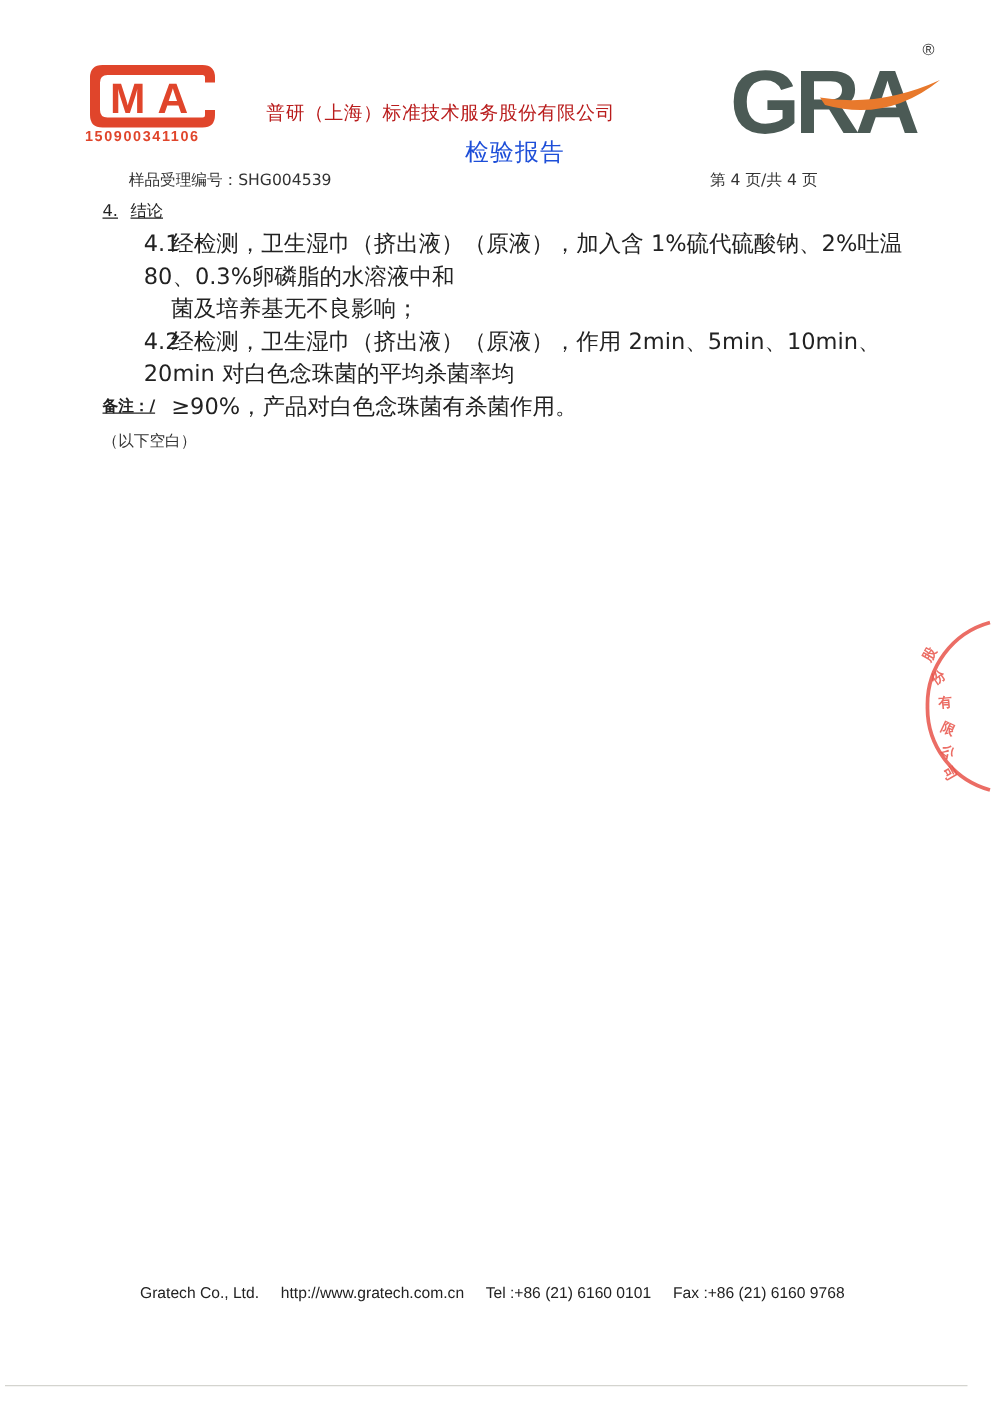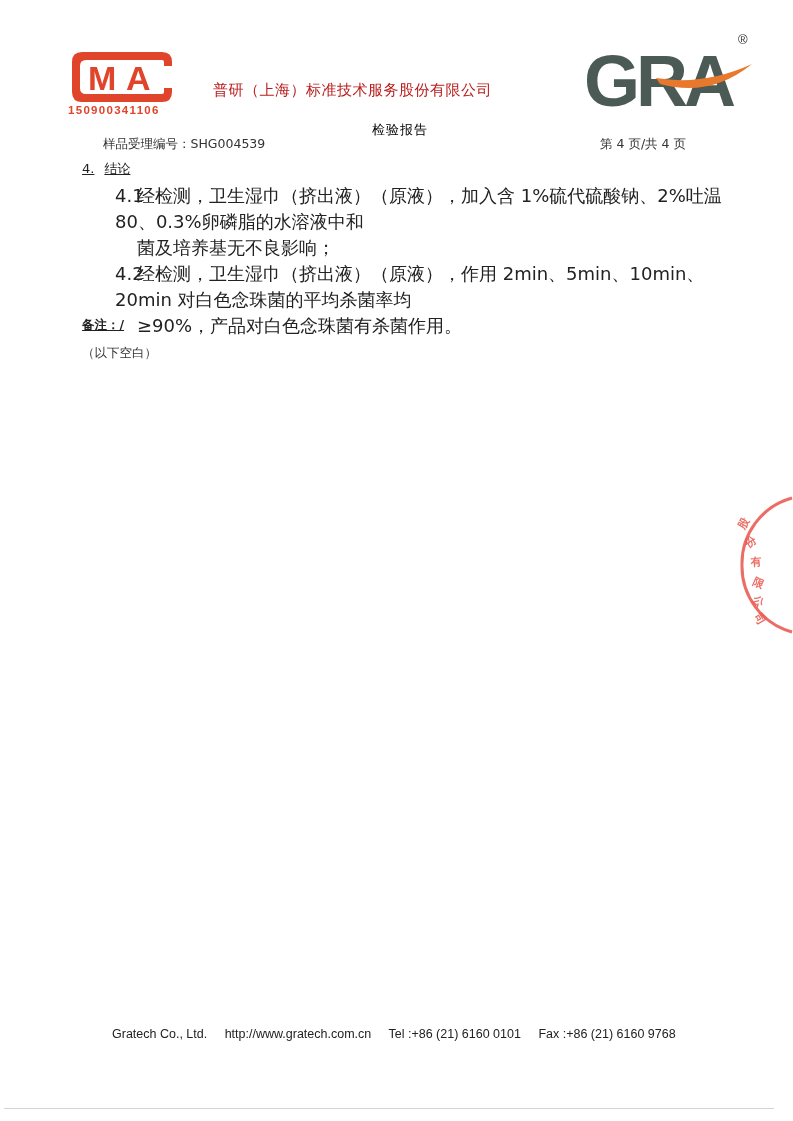--- a/index.html
+++ b/index.html
@@ -9,28 +9,28 @@
     
     .cma { position: absolute; left: 68px; top: 48px; width: 108px; height: 72px; }
     .cma svg { display: block; }
     .cma-num { position: absolute; left: 68px; top: 104px; font-family: "Liberation Sans", sans-serif;
                font-size: 11.5px; letter-spacing: 1.3px; color: #e0452b; font-weight: bold; }
 
     
     .company { position: absolute; left: 213px; top: 81px; font-family: "DejaVu Serif", serif;
                font-size: 15px; color: #b91c1c; letter-spacing: 0.5px; white-space: nowrap; }
     .report-title { position: absolute; left: 372px; top: 109px; font-family: "DejaVu Serif", serif;
-                    font-size: 13px; color: #000000; letter-spacing: 1px; margin-top: 12px; }
+                    font-size: 19px; color: #1d4ed8; letter-spacing: 1px; }
 
     
     .gra { position: absolute; left: 584px; top: 28px; width: 190px; height: 86px; }
 
     
     .sample-no { position: absolute; left: 103px; top: 136px; font-size: 12.5px; color: #333; text-align: center; }
-    .page-no { position: absolute; left: 568px; top: 136px; font-size: 12.5px; color: #333; margin-left: 32px; }
+    .page-no { position: absolute; left: 568px; top: 136px; font-size: 12.5px; color: #333; }
 
     
     .sec-heading { position: absolute; left: 82px; top: 160px; font-size: 13px; color: #222; text-decoration: underline; }
     .sec-heading .num { margin-right: 10px; }
     .para { position: absolute; left: 115px; width: 640px; font-size: 18px; line-height: 26px; color: #222; }
     .para .pnum { display: inline-block; width: 22px; }
     .para .indent { padding-left: 22px; display: block; }
     .p1 { top: 183px; }
     .p2 { top: 261px; }
     .remark { position: absolute; left: 82px; top: 317px; font-size: 12.5px; font-weight: bold; color: #222; text-decoration: underline; }

